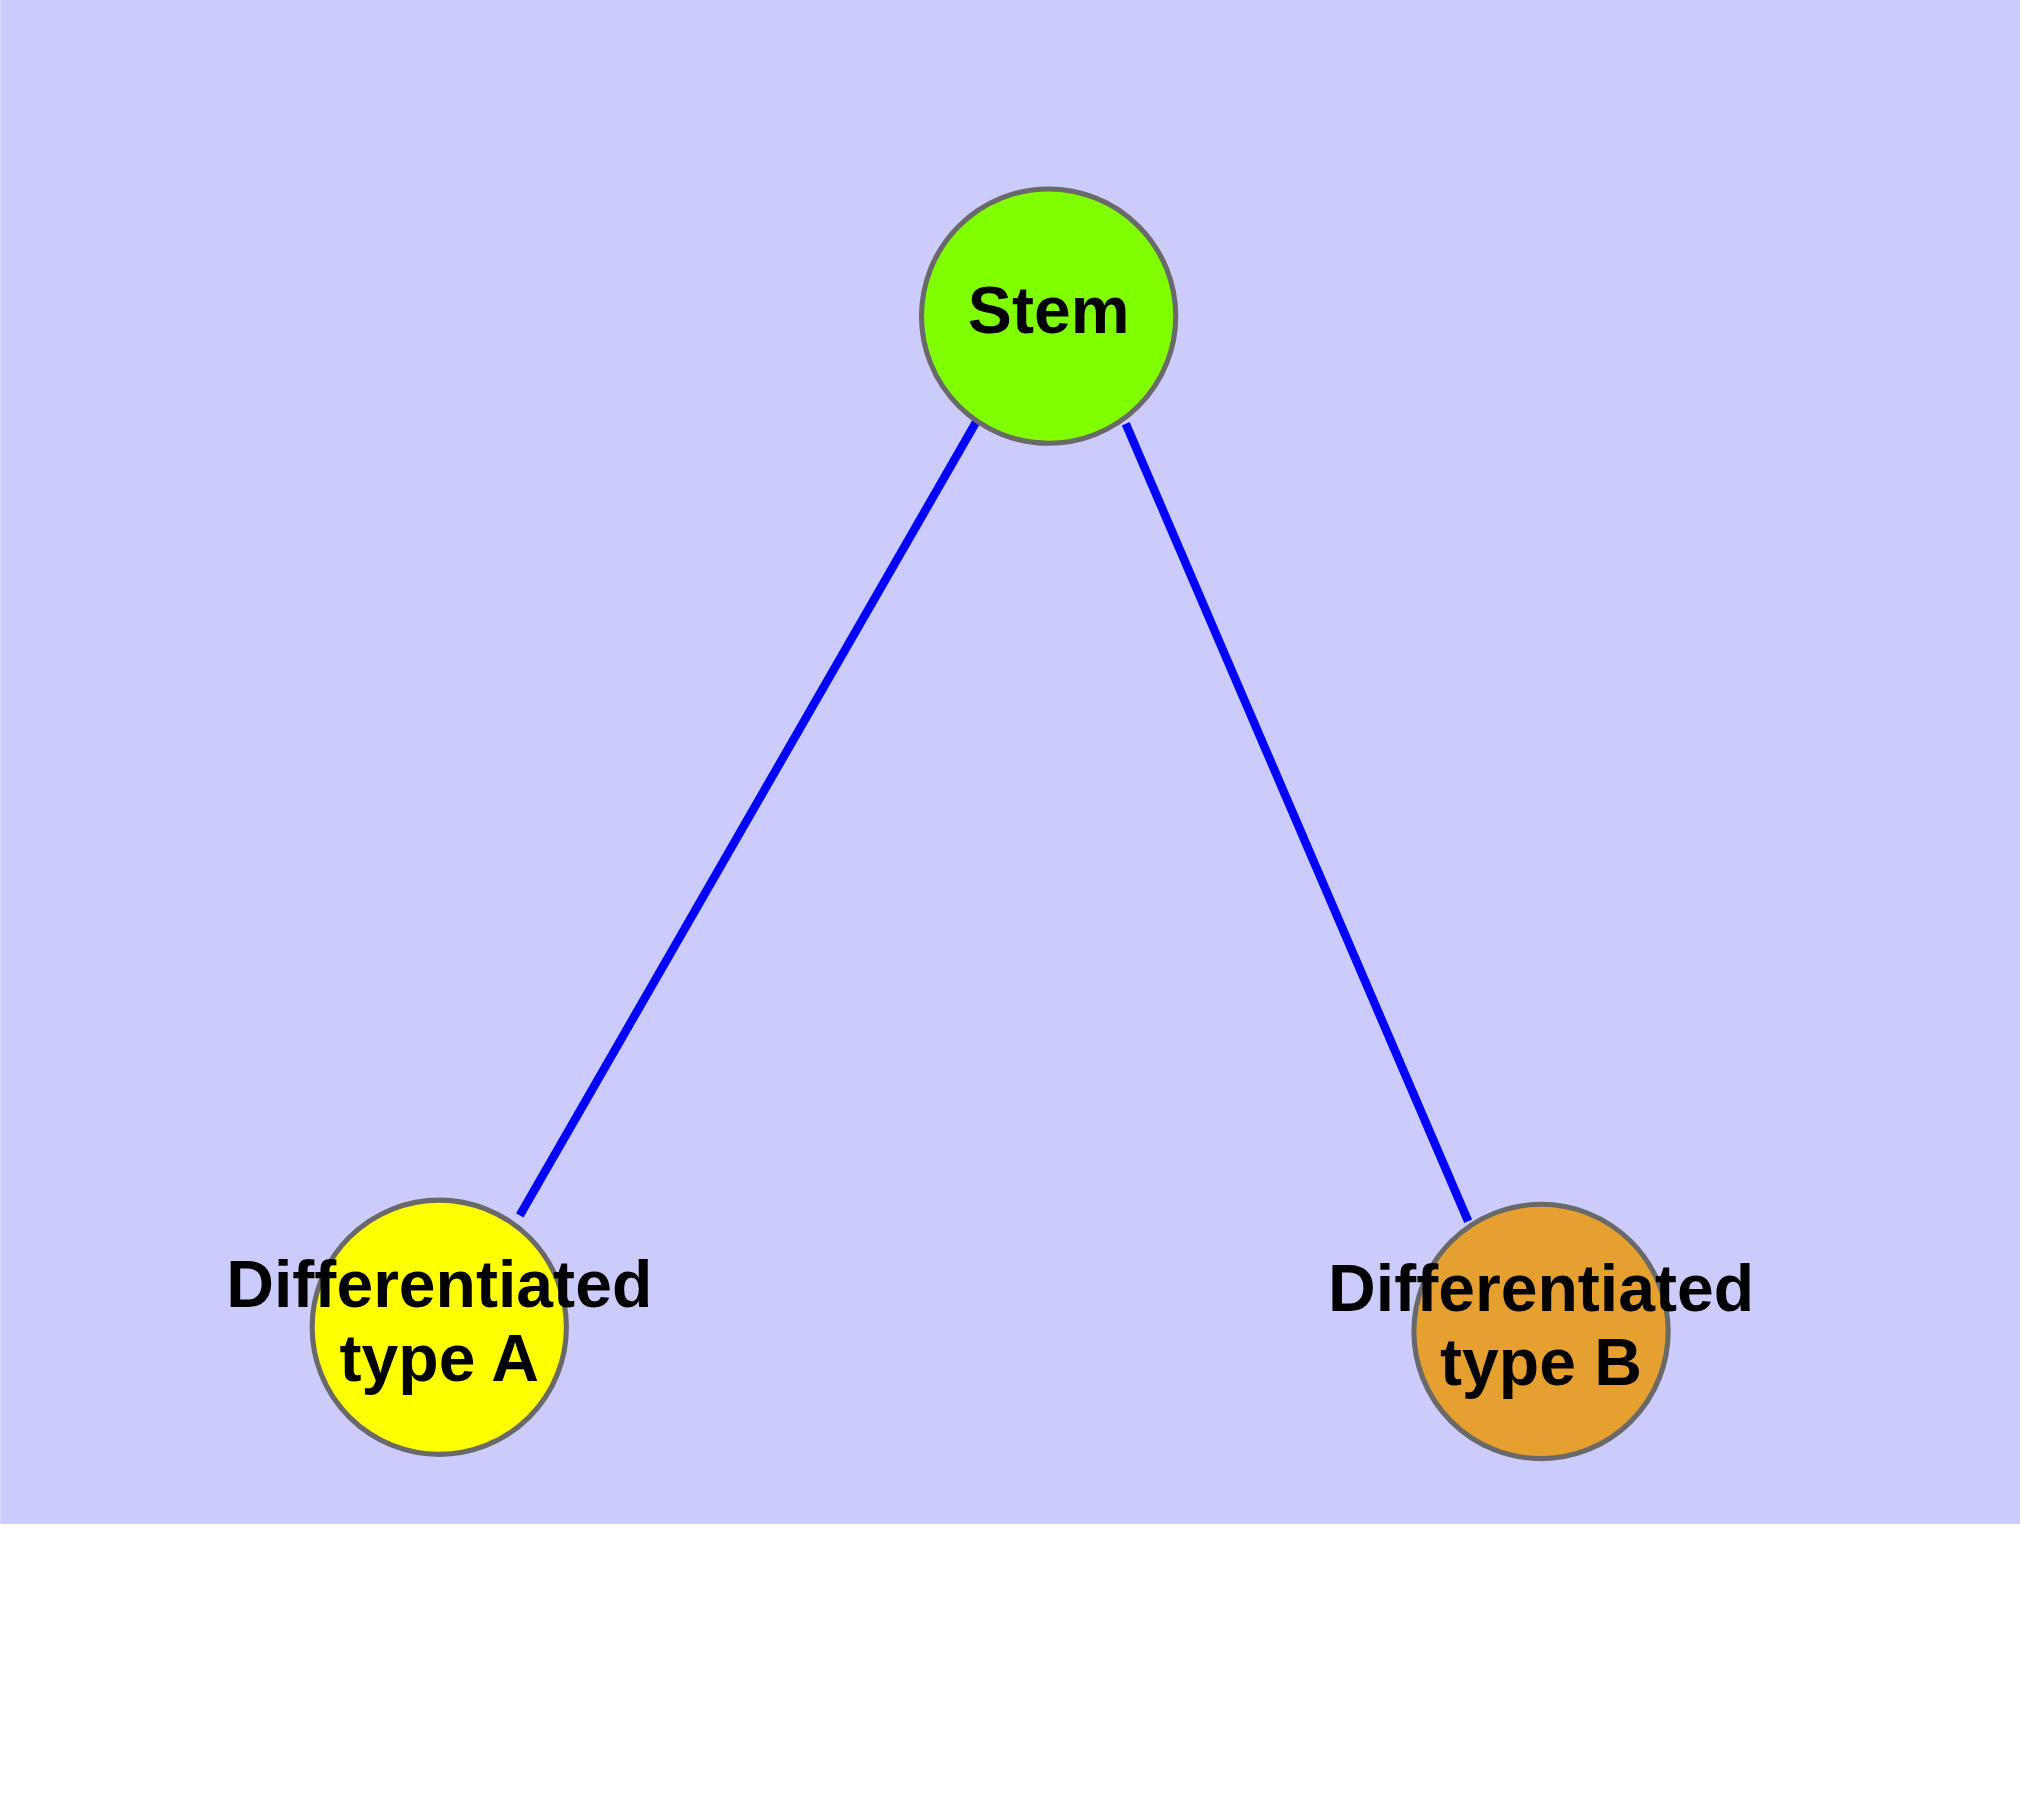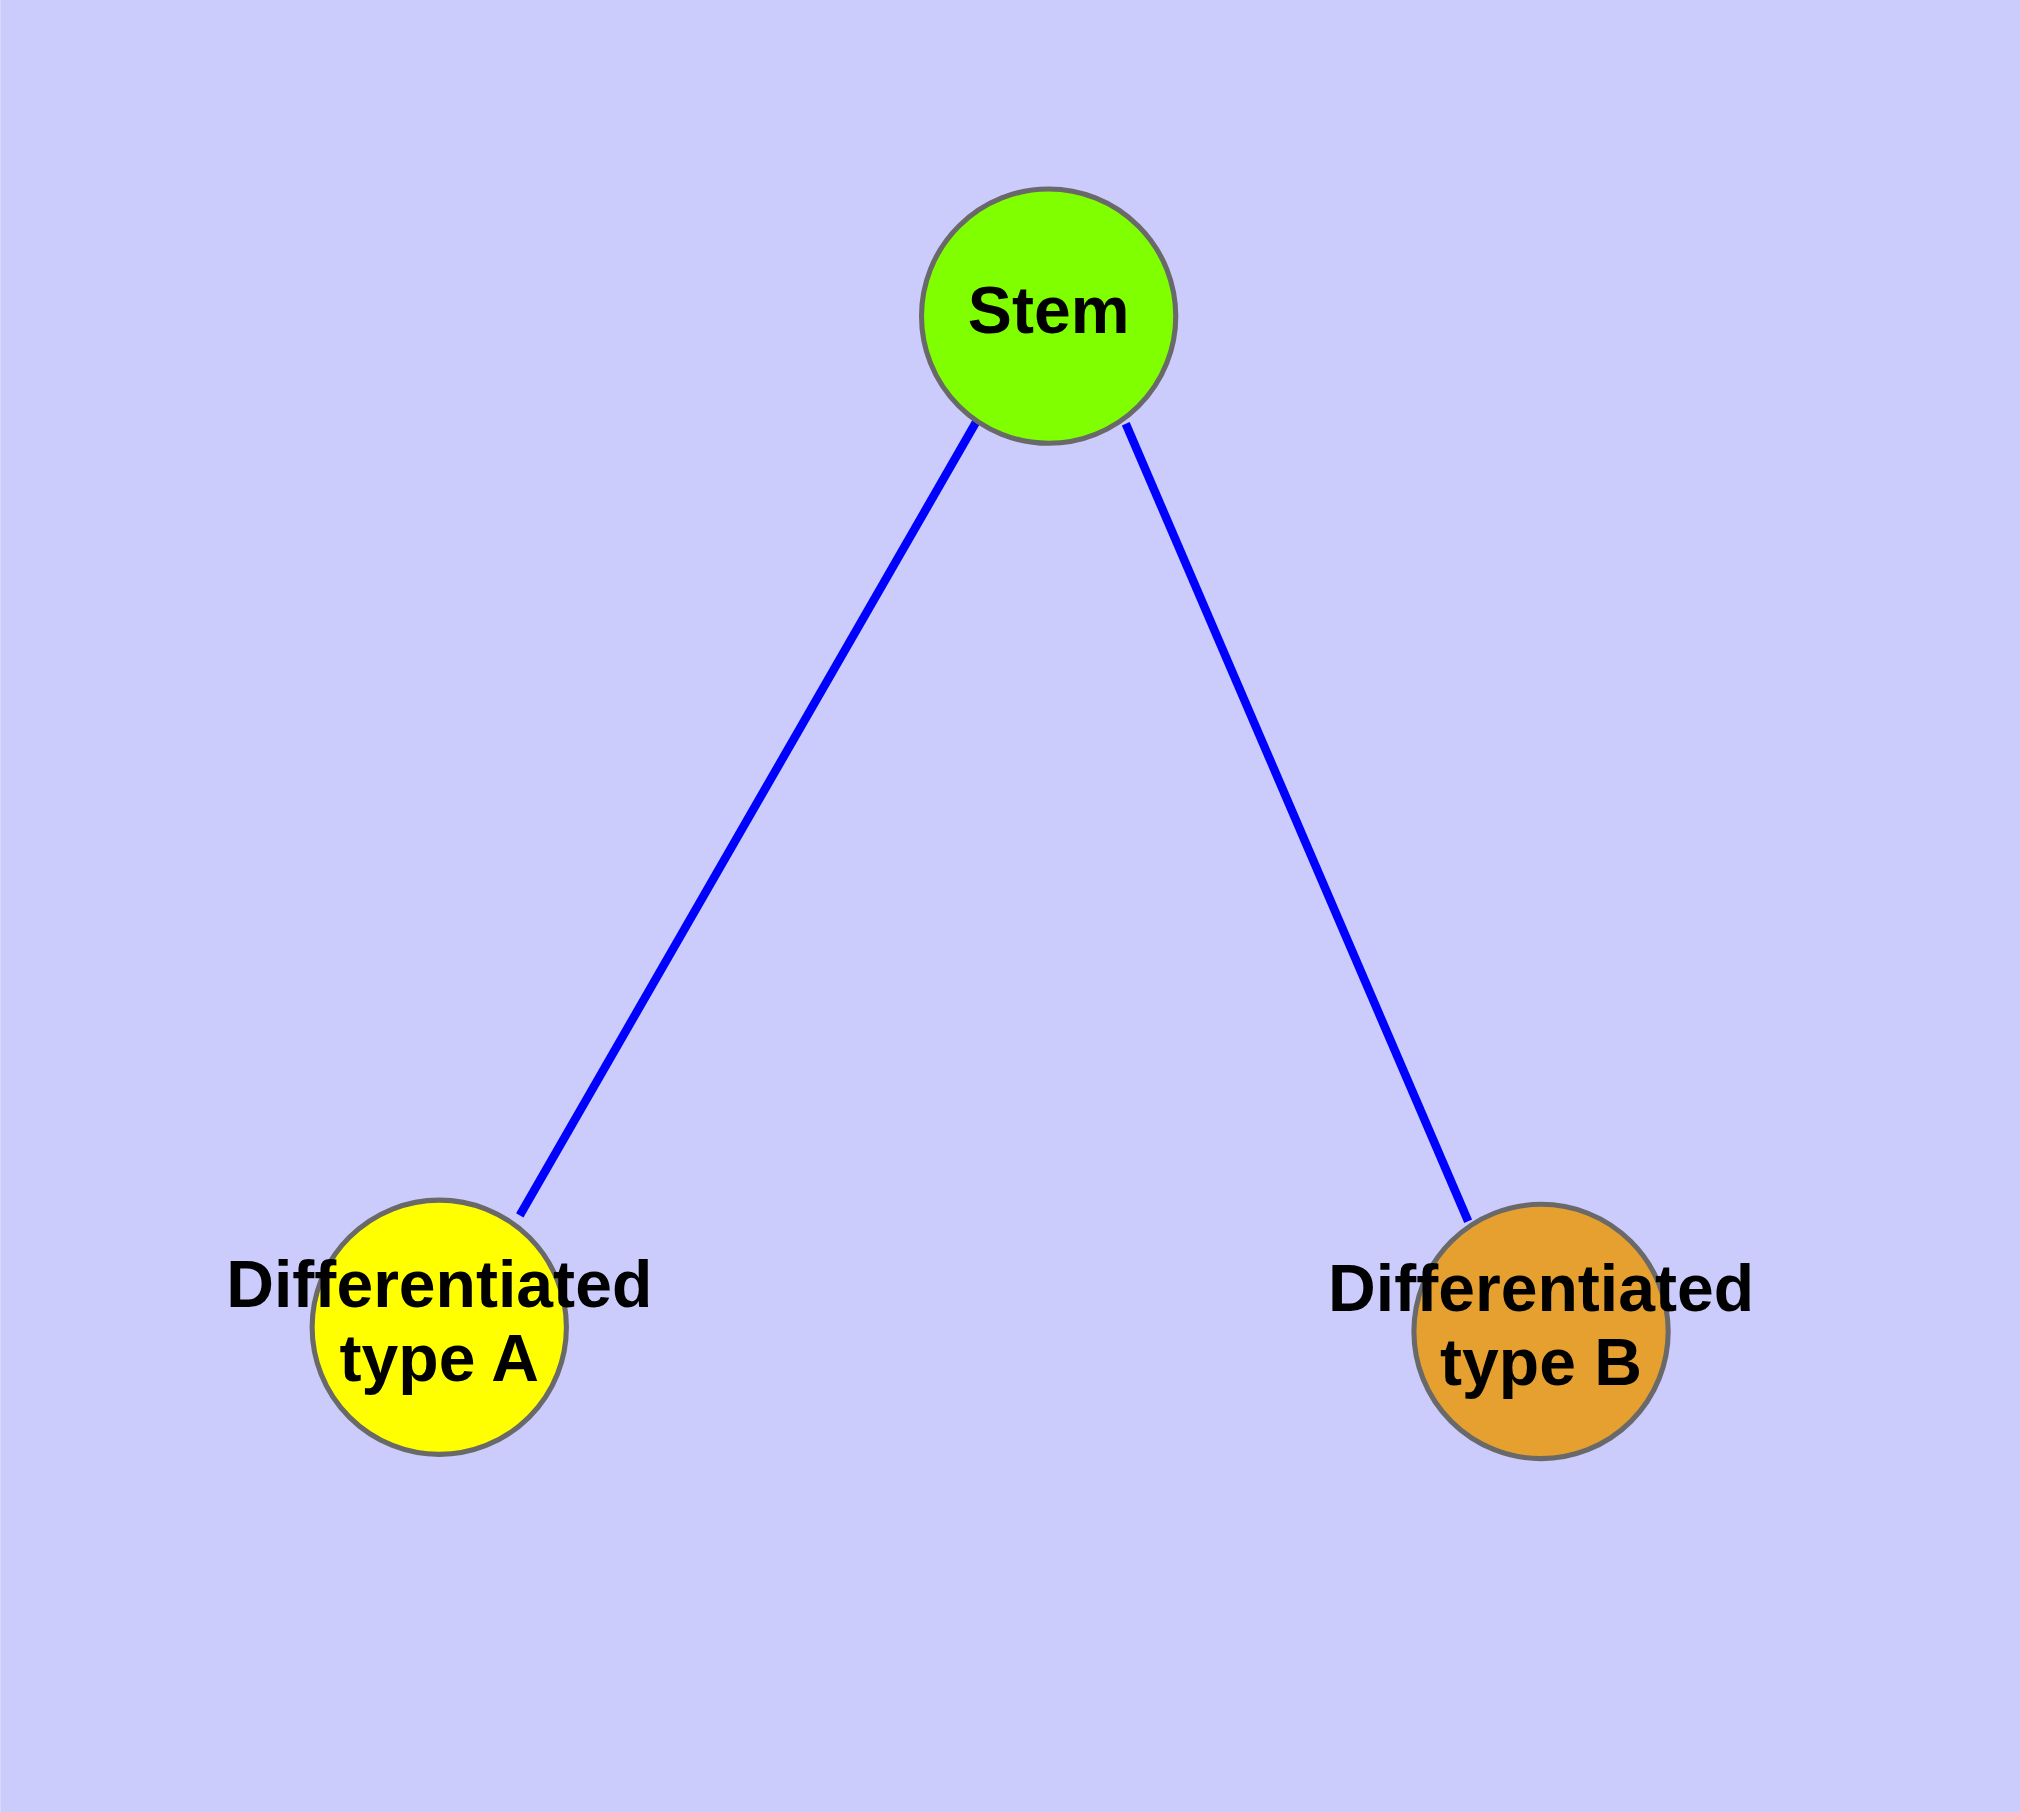--- a/index.html
+++ b/index.html
@@ -29,21 +29,21 @@
     fill: #000000;
     text-anchor: middle;
     dominant-baseline: middle;
     paint-order: normal;
     white-space: pre;
   }
 </style>
 </head>
 <body>
 
-<div id="canvas" style="width: 2021px; height: 1812px;">
+<div id="canvas" style="width: 2021px; height: 1524px;">
   <svg id="graph-svg" viewBox="0 0 2384 2138" xmlns="http://www.w3.org/2000/svg" style="width: 2021px; height: 1812px;">
 
     <rect x="0" y="0" width="2384" height="2138" fill="#ccccfc"></rect>
 
     <g>
       <line x1="1152" y1="497" x2="613" y2="1434" stroke="#0000ff" stroke-width="10" stroke-linecap="butt"></line>
       <line x1="1328" y1="500" x2="1732" y2="1441" stroke="#0000ff" stroke-width="10" stroke-linecap="butt"></line>
     </g>
 
     <g>

